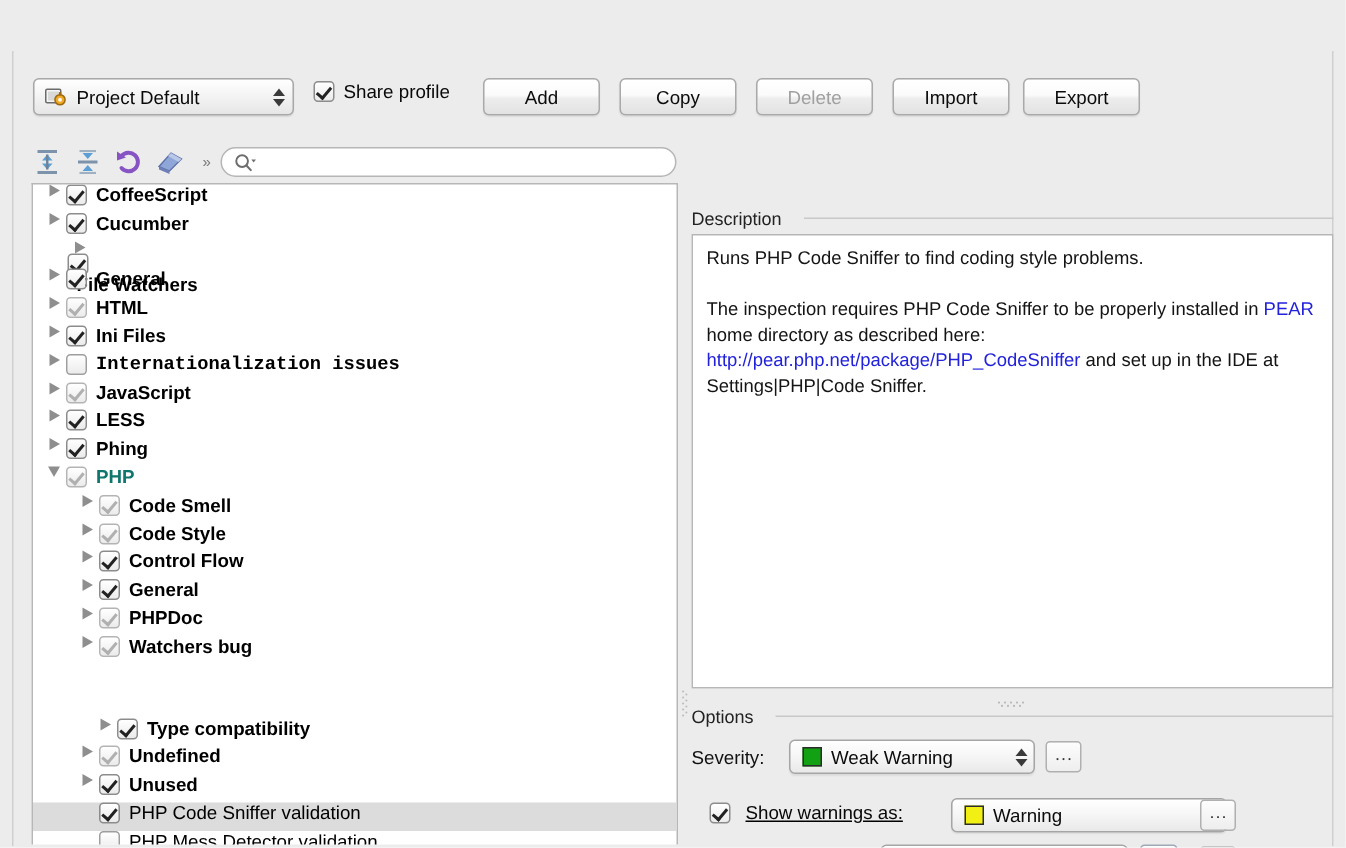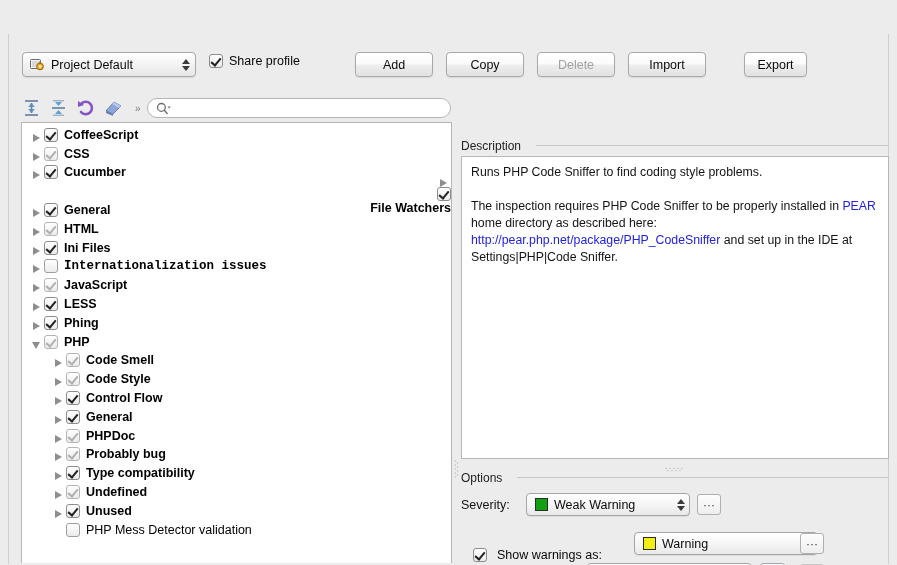--- a/index.html
+++ b/index.html
@@ -138,21 +138,20 @@
     border: 1px solid #a9a9a9;
     border-radius: 4px;
     font-family: "Liberation Sans", sans-serif;
     font-size: 12.5px;
     color: #0b0b0b;
     display: flex;
     align-items: center;
     justify-content: center;
     box-shadow: 0 1px 1px rgba(0,0,0,0.08);
     cursor: pointer;
-    margin-left: 33px;
   }
   .btn.disabled { color: #a0a0a0; }
 
   
   .tree-toolbar {
     position: absolute;
     left: 12px;
     top: 62px;
     width: 430px;
     height: 24px;
@@ -212,21 +211,21 @@
     height: 441px;
     background: #ffffff;
     border: 1px solid #b7b7b7;
     border-bottom: none;
     box-sizing: border-box;
     overflow: hidden;
   }
   .tree-row {
     height: 18.8px;
     display: flex;
-    align-items: flex-end;
+    align-items: flex-start;
     padding-left: 6px;
     box-sizing: border-box;
     cursor: default;
     white-space: nowrap;
   }
   .tree-row.selected { background: #dcdcdc; }
   .twisty {
     width: 16px;
     flex: 0 0 auto;
     display: flex;
@@ -248,21 +247,21 @@
     border-right: 4.5px solid transparent;
     border-top: 7px solid #8e8e8e;
   }
   .tree-label {
     font-size: 12.5px;
     color: #000000;
     font-weight: bold;
     margin-left: 6px;
   }
   .tree-label.leaf { font-weight: normal; }
-  .tree-label.accent { color: #000000; }
+  .tree-label.accent { color: #0f766e; }
 
   
   .cb {
     width: 14px;
     height: 14px;
     flex: 0 0 auto;
     box-sizing: border-box;
     border-radius: 3px;
     background: linear-gradient(to bottom, #ffffff, #ebebeb);
     border: 1px solid #8c8c8c;
@@ -436,21 +435,21 @@
 
     <div class="share-wrap">
       <span class="cb on"></span>
       <span class="share-label">Share profile</span>
     </div>
 
     <div class="btn" style="left:313px;width:78px;">Add</div>
     <div class="btn" style="left:404px;width:78px;text-align:right;">Copy</div>
     <div class="btn disabled" style="left:495px;width:78px;">Delete</div>
     <div class="btn" style="left:586px;width:78px;">Import</div>
-    <div class="btn" style="left:702px;width:63px;">Export</div>
+    <div class="btn" style="left:673px;width:78px;">Export</div>
 
     <div class="tree-toolbar">
       <span class="tb-icon">
         <svg width="22" height="20" viewBox="0 0 22 20">
           <rect x="4" y="2" width="13" height="2" fill="#7d92ab"></rect>
           <rect x="4" y="16" width="13" height="2" fill="#7d92ab"></rect>
           <path d="M10.5 5 L14 9 L7 9 Z" fill="#5c9fd6"></path>
           <path d="M10.5 15 L7 11 L14 11 Z" fill="#5c9fd6"></path>
           <rect x="9.7" y="5" width="1.6" height="10" fill="#6f8398"></rect>
         </svg>
@@ -495,27 +494,20 @@
           <span class="twisty">
             <i class="right"></i>
           </span>
           <span class="cb on"></span>
           <span class="tree-label">CoffeeScript</span>
         </div>
         <div class="tree-row" style="padding-left: 6px;">
           <span class="twisty">
             <i class="right"></i>
           </span>
-          <span class="cb partial"></span>
-          <span class="tree-label">CSS</span>
-        </div>
-        <div class="tree-row" style="padding-left: 6px;">
-          <span class="twisty">
-            <i class="right"></i>
-          </span>
           <span class="cb on"></span>
           <span class="tree-label">Cucumber</span>
         </div>
         <div class="tree-row" style="padding-left: 23px; flex-direction: column;">
           <span class="twisty">
             <i class="right"></i>
           </span>
           <span class="cb on"></span>
           <span class="tree-label">File Watchers</span>
         </div>
@@ -608,42 +600,47 @@
             <i class="right"></i>
           </span>
           <span class="cb partial"></span>
           <span class="tree-label">PHPDoc</span>
         </div>
         <div class="tree-row" style="padding-left: 28px;">
           <span class="twisty">
             <i class="right"></i>
           </span>
           <span class="cb partial"></span>
-          <span class="tree-label">Probably bug</span>
-        </div>
-        <div class="tree-row" style="padding-left: 28px;">
+          <span class="tree-label">Watchers bug</span>
+        </div>
+        <div class="tree-row" style="padding-left: 40px; margin-top: 36px;">
           <span class="twisty">
             <i class="right"></i>
           </span>
           <span class="cb on"></span>
           <span class="tree-label">Type compatibility</span>
         </div>
         <div class="tree-row" style="padding-left: 28px;">
           <span class="twisty">
             <i class="right"></i>
           </span>
           <span class="cb partial"></span>
           <span class="tree-label">Undefined</span>
         </div>
         <div class="tree-row" style="padding-left: 28px;">
           <span class="twisty">
             <i class="right"></i>
           </span>
           <span class="cb on"></span>
           <span class="tree-label">Unused</span>
+        </div>
+        <div class="tree-row selected" style="padding-left: 28px;">
+          <span class="twisty"></span>
+          <span class="cb on"></span>
+          <span class="tree-label leaf">PHP Code Sniffer validation</span>
         </div>
         <div class="tree-row" style="padding-left: 28px;">
           <span class="twisty"></span>
           <span class="cb off"></span>
           <span class="tree-label leaf">PHP Mess Detector validation</span>
         </div>
       </div>
 
     <div class="sec-title" style="left:452px;top:105px;">Description</div>
     <div class="sec-rule" style="left:527px;top:111px;width:353px;"></div>
@@ -692,21 +689,21 @@
     <div class="combo" style="left:517px;top:459px;width:164px;">
       <span class="swatch" id="sev-swatch" style="background: rgb(18, 161, 18);"></span>
       <span class="combo-text">Weak Warning</span>
       <span class="stepper">
           <i class="up"></i>
           <i class="dn"></i>
         </span>
     </div>
     <div class="ellipsis-btn" style="left:688px;top:460px;">···</div>
 
-    <div class="show-warn-wrap" style="left:464px;top:514px;">
+    <div class="show-warn-wrap" style="left:464px;top:501px;text-decoration:underline;">
       <span class="cb on"></span>
       <span class="share-label" style="margin-left:10px;">Show warnings as:</span>
     </div>
     <div class="combo" style="left:625px;top:498px;width:184px;">
       <span class="swatch" id="warn-swatch" style="background: rgb(242, 239, 20);"></span>
       <span class="combo-text">Warning</span>
       <span class="stepper">
           <i class="up"></i>
           <i class="dn"></i>
         </span>

